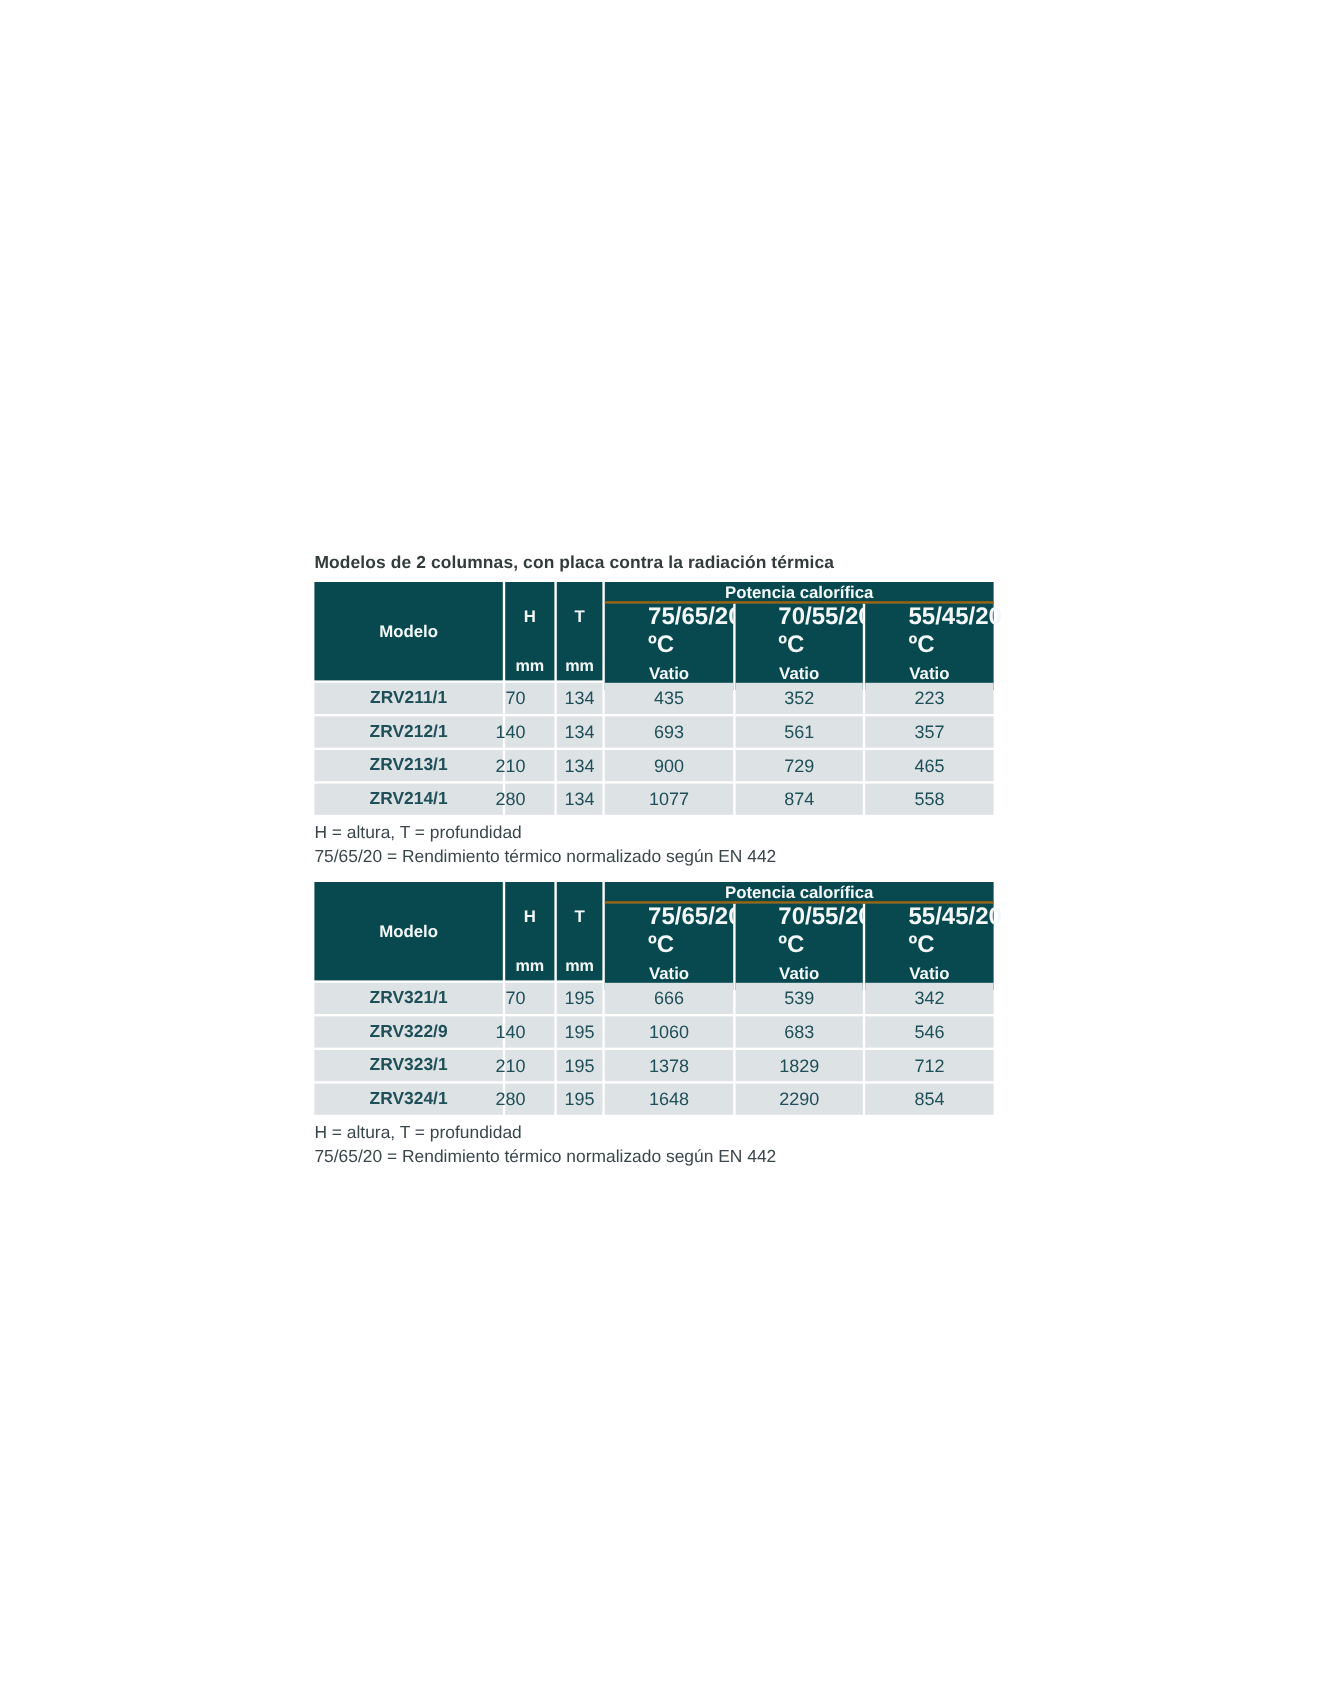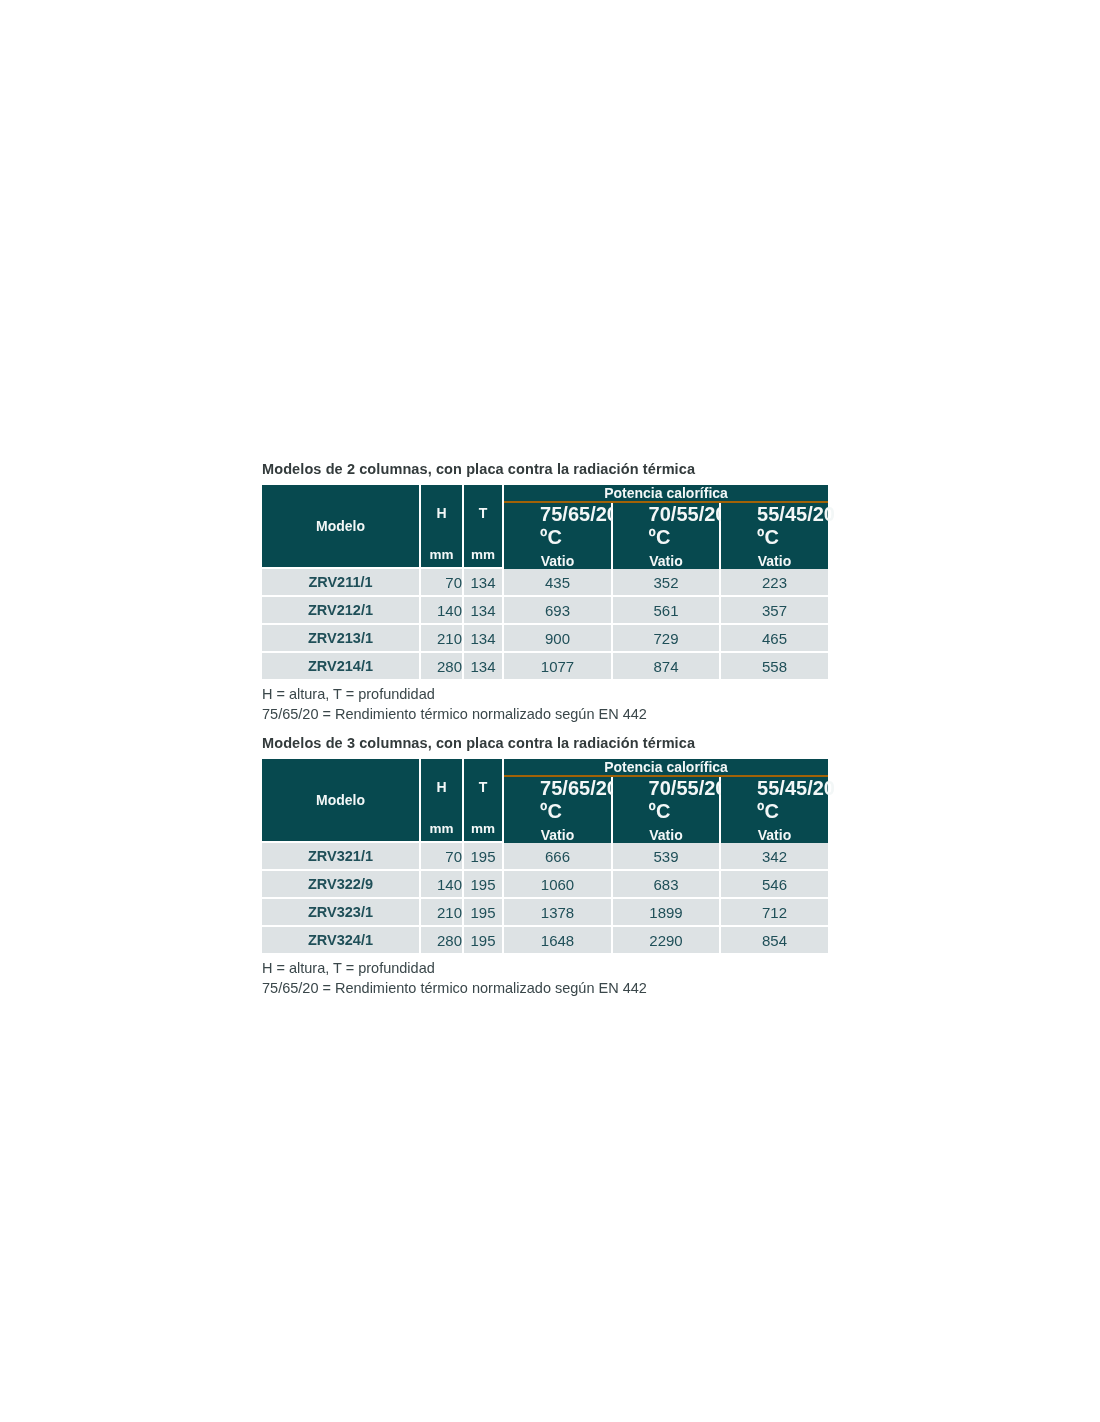--- a/index.html
+++ b/index.html
@@ -74,21 +74,21 @@
   .power-unit { height:26px; display:flex; align-items:center; justify-content:center; color:var(--header-text); font-weight:700; font-size:14px; padding-bottom:3px; }
 
   
   .td {
     background:var(--row-bg);
     color:var(--body-text);
     font-size:15px;
     display:flex; align-items:center; justify-content:center;
   }
   .td-model { font-weight:700; font-size:14.5px;text-align:center; }
-  .td-h { justify-content:flex-end; padding-right:0; }
+  .td-h { justify-content:flex-end; padding-right:24px; }
 
   .footnotes { margin-top:5px; }
   .footnote {
     font-size:14.5px;
     line-height:20px;
     color:var(--footnote-text);
     white-space:nowrap;
   }
 </style>
 </head>
@@ -157,21 +157,20 @@
       <div class="td">558</div>
     </div>
 
     <div class="footnotes">
       <div class="footnote">H = altura, T = profundidad</div>
       <div class="footnote">75/65/20 = Rendimiento térmico normalizado según EN 442</div>
     </div>
   </div>
 
   <div class="section section--two">
-    <h2 class="section-title">Modelos de 3 columnas, con placa contra la radiación térmica</h2>
 
     <div class="table">
 
       <div class="th th-model">Modelo</div>
       <div class="th th-dim">
         <div class="dim-label">H</div>
         <div class="dim-unit">mm</div>
       </div>
       <div class="th th-dim">
         <div class="dim-label">T</div>
@@ -206,21 +205,21 @@
       <div class="td td-h">140</div>
       <div class="td">195</div>
       <div class="td">1060</div>
       <div class="td">683</div>
       <div class="td">546</div>
 
       <div class="td td-model">ZRV323/1</div>
       <div class="td td-h">210</div>
       <div class="td">195</div>
       <div class="td">1378</div>
-      <div class="td">1899</div>
+      <div class="td">1829</div>
       <div class="td">712</div>
 
       <div class="td td-model">ZRV324/1</div>
       <div class="td td-h">280</div>
       <div class="td">195</div>
       <div class="td">1648</div>
       <div class="td">2290</div>
       <div class="td">854</div>
     </div>
 

